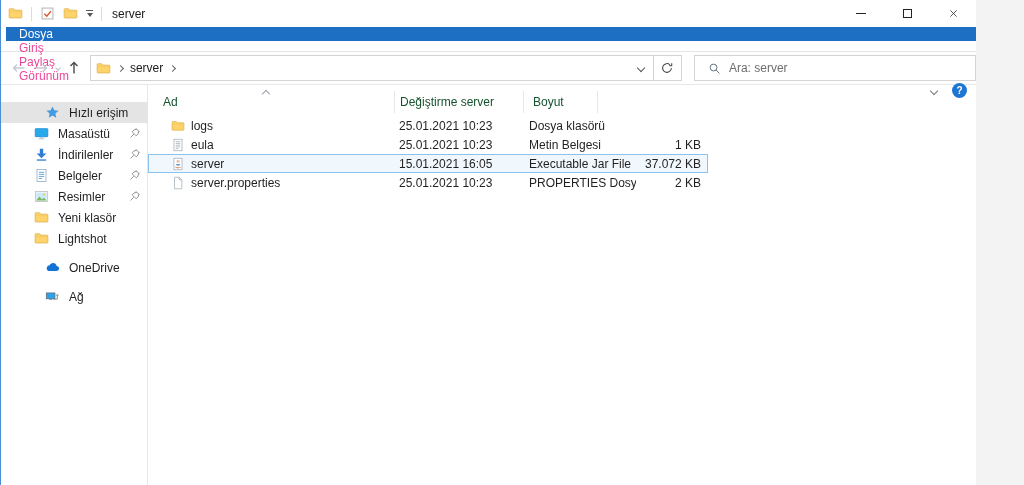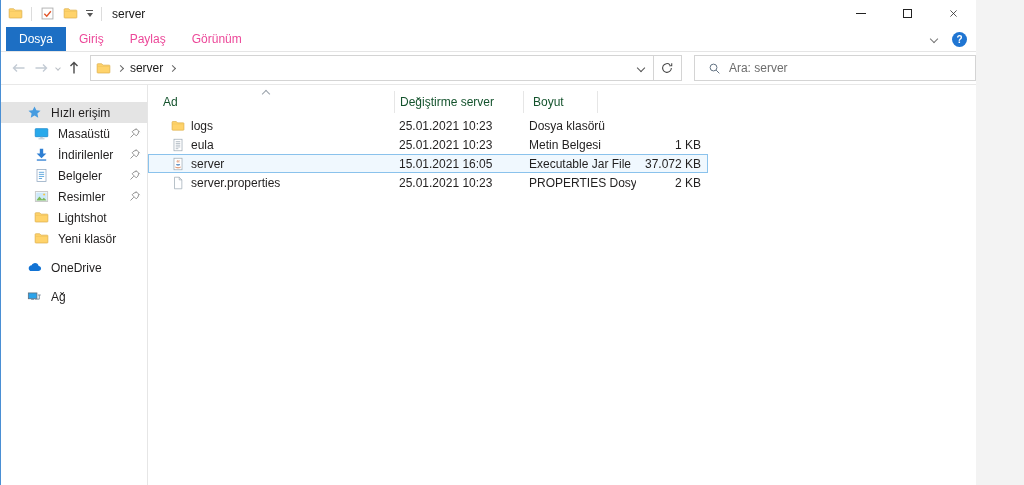--- a/index.html
+++ b/index.html
@@ -22,21 +22,21 @@
   .qat-dd .bar{width:7px;height:1px;background:#555;margin-bottom:2px;}
   .qat-dd .tri{width:0;height:0;border-left:3.5px solid transparent;border-right:3.5px solid transparent;border-top:4px solid #555;}
   .win-title{margin-left:2px;color:#1a1a1a;}
   .controls{margin-left:auto;display:flex;height:100%;}
   .ctl{width:46px;height:100%;display:flex;align-items:center;justify-content:center;cursor:default;}
   .min-glyph{width:10px;border-top:1px solid #222;display:inline-block;}
   .max-glyph{width:9px;height:9px;border:1px solid #222;display:inline-block;}
   .ctl .ic{width:11px;height:11px;}
 
   
-  .tabs{height:25px;display:flex;align-items:stretch;border-bottom:1px solid #e5e5e5;padding-left:5px;}
+  .tabs{height:25px;display:flex;align-items:stretch;border-bottom:1px solid #e5e5e5;padding-left:5px;flex-direction:column;}
   .tab{display:flex;align-items:center;padding:0 13px;color:#ec4899;cursor:default;}
   .tab.active{background:#1d6fc4;color:#fff;}
   .ribbon-right{margin-left:auto;display:flex;align-items:center;gap:15px;padding-right:9px;}
   .chv{display:inline-block;width:6px;height:6px;border-right:1.4px solid #777;border-bottom:1.4px solid #777;}
   .chv.down{transform:rotate(45deg);}
   .chv.sm{width:4px;height:4px;border-color:#b9bec4;}
   .help-badge{width:15px;height:15px;border-radius:50%;background:#1f75d2;color:#fff;
     display:flex;align-items:center;justify-content:center;font-size:10px;font-weight:bold;}
 
   
@@ -54,21 +54,21 @@
   .refresh-btn{width:28px;border:1px solid #d4d4d4;border-left:none;display:flex;align-items:center;justify-content:center;}
   .refresh-btn .ic{width:14px;height:14px;}
   .search{margin-left:12px;width:310px;height:26px;border:1px solid #d4d4d4;display:flex;align-items:center;background:#fff;}
   .search .ic{width:13px;height:13px;margin:0 8px 0 13px;}
   .search input{border:none;outline:none;flex:1;font:12px "Liberation Sans",sans-serif;color:#333;background:transparent;padding:0;}
   .search input::placeholder{color:#6d6d6d;opacity:1;}
 
   
   .content{display:flex;height:400px;}
   .sidebar{width:147px;flex:none;border-right:1px solid #e6e6e6;padding-top:17px;overflow:hidden;}
-  .side-item{height:21px;display:flex;align-items:center;padding-left:26px;position:relative;cursor:default;}
+  .side-item{height:21px;display:flex;align-items:center;padding-left:44px;position:relative;cursor:default;}
   .side-item.lvl1{padding-left:33px;}
   .side-item.gap{margin-top:8px;}
   .side-item.selected{background:#e4e4e4;}
   .side-item .ic{width:15px;height:15px;}
   .side-item .lbl{margin-left:9px;white-space:nowrap;}
   .side-item .pin{display:none;position:absolute;right:6px;top:4px;width:12px;height:12px;}
   .side-item.pinned .pin{display:block;}
 
   .main{flex:1;padding-top:6px;position:relative;}
   .hdr{height:22px;display:flex;color:#14532d;position:relative;}
@@ -360,30 +360,30 @@
               <use href="#i-pin"></use>
             </svg>
           </span>
         </div>
         <div class="side-item lvl1">
           <span class="ic">
             <svg viewBox="0 0 16 16" aria-hidden="true">
               <use href="#i-folder"></use>
             </svg>
           </span>
+          <span class="lbl">Yeni klasör</span>
+
+        </div>
+        <div class="side-item lvl1">
+          <span class="ic">
+            <svg viewBox="0 0 16 16" aria-hidden="true">
+              <use href="#i-folder"></use>
+            </svg>
+          </span>
           <span class="lbl">Lightshot</span>
-
-        </div>
-        <div class="side-item lvl1">
-          <span class="ic">
-            <svg viewBox="0 0 16 16" aria-hidden="true">
-              <use href="#i-folder"></use>
-            </svg>
-          </span>
-          <span class="lbl">Yeni klasör</span>
 
         </div>
         <div class="side-item gap">
           <span class="ic">
             <svg viewBox="0 0 16 16" aria-hidden="true">
               <use href="#i-cloud"></use>
             </svg>
           </span>
           <span class="lbl">OneDrive</span>
 

